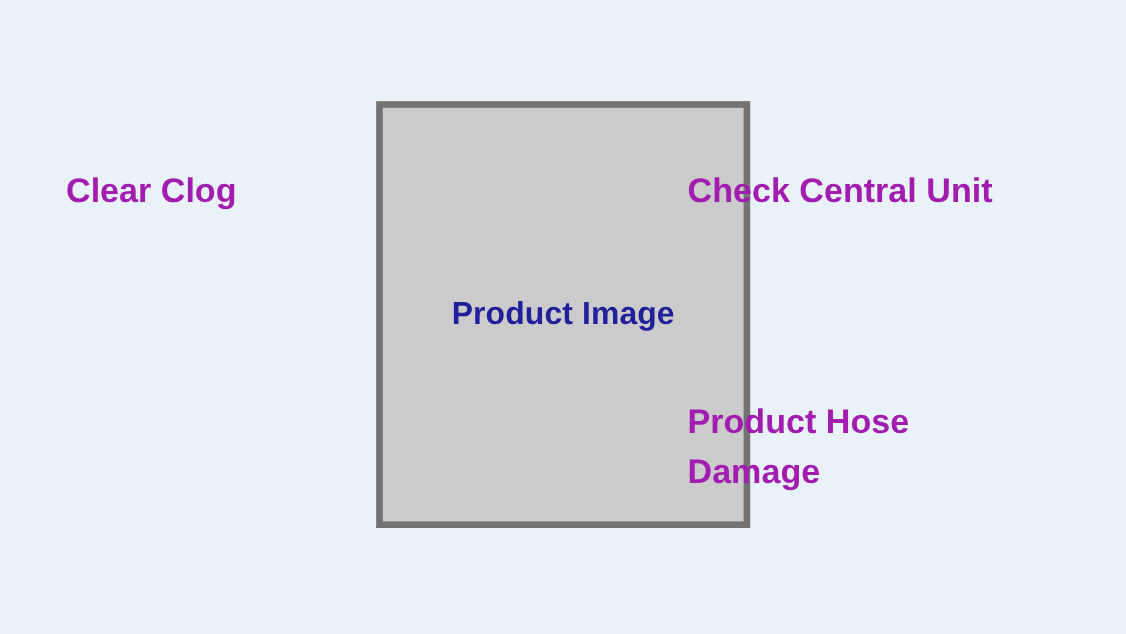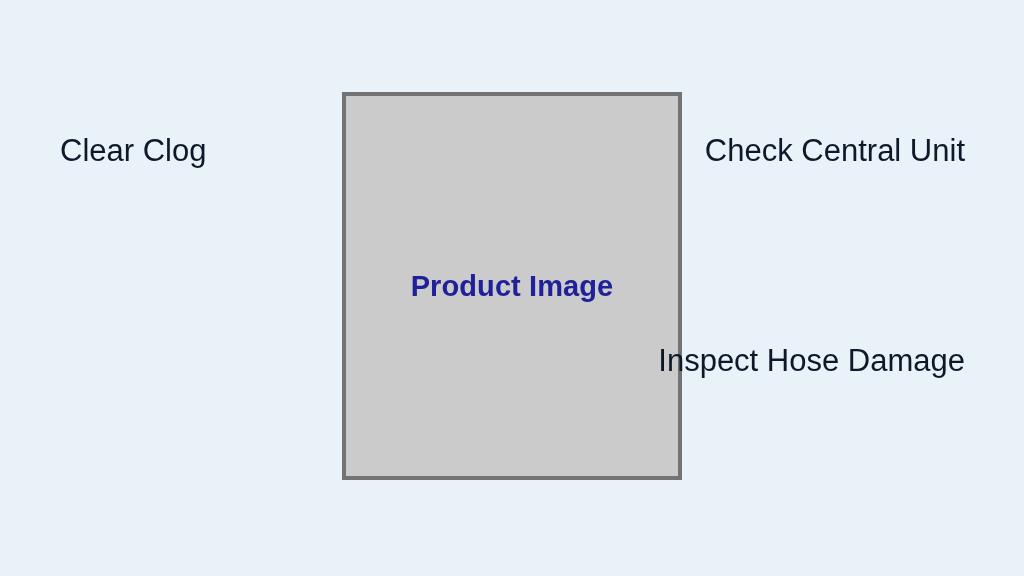--- a/index.html
+++ b/index.html
@@ -22,21 +22,21 @@
   }
 
   
   .product-image-box {
     position: absolute;
     left: 342px;
     top: 92px;
     width: 340px;
     height: 388px;
     background: #cbcbcb;
-    border: 4px solid #737373;
+    border: 6px solid #737373;
     box-sizing: border-box;
     z-index: 1;
   }
   .product-image-caption {
     position: absolute;
     left: 0;
     right: 0;
     top: 50%;
     transform: translateY(-50%);
     text-align: center;
@@ -44,32 +44,32 @@
     font-weight: bold;
     color: #20209a;
     letter-spacing: 0.1px;
     white-space: nowrap;
   }
 
   
   .callout {
     position: absolute;
     font-size: 31px;
-    font-weight: normal;
-    color: #0f172a;
+    font-weight: bold;
+    color: #a21caf;
     line-height: 1.46;
     z-index: 2;
+    margin-top: 23px;
   }
   .callout.left {
     text-align: left;
     left: 60px;
   }
   .callout.right {
-    text-align: right;
-    right: 59px;
+    right: 69px;
   }
 
   .callout-top-left    { top: 128px; width: 280px; }
   .callout-top-right   { top: 128px; width: 330px; }
   .callout-bottom-left { top: 338px; width: 330px; }
   .callout-bottom-right{ top: 338px; width: 330px; }
 </style>
 </head>
 <body>
 
@@ -77,15 +77,15 @@
 
   <div class="product-image-box">
     <div class="product-image-caption">Product Image</div>
   </div>
 
   <div class="callout left callout-top-left">Clear Clog</div>
 
   <div class="callout right callout-top-right">Check Central Unit</div>
 
 
-  <div class="callout right callout-bottom-right">Inspect Hose Damage</div>
+  <div class="callout right callout-bottom-right">Product Hose Damage</div>
 
 </div>
 
 </body></html>

